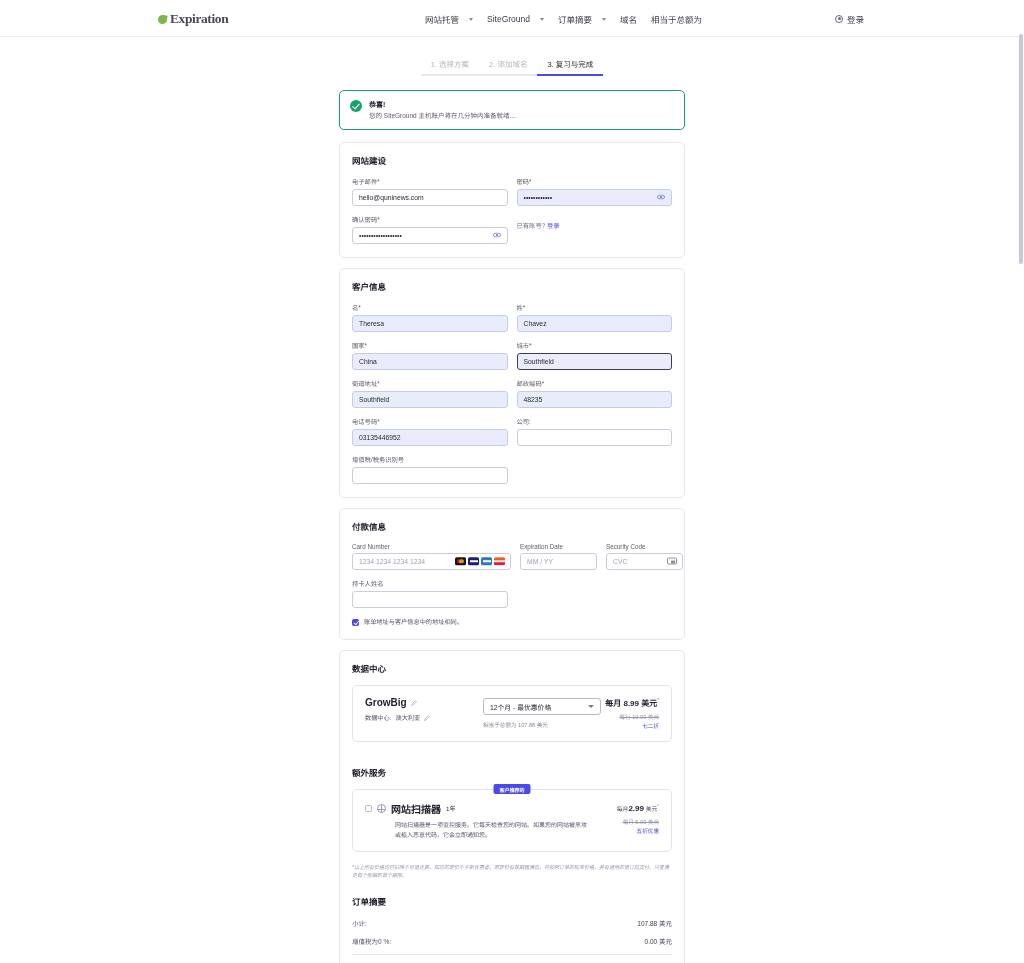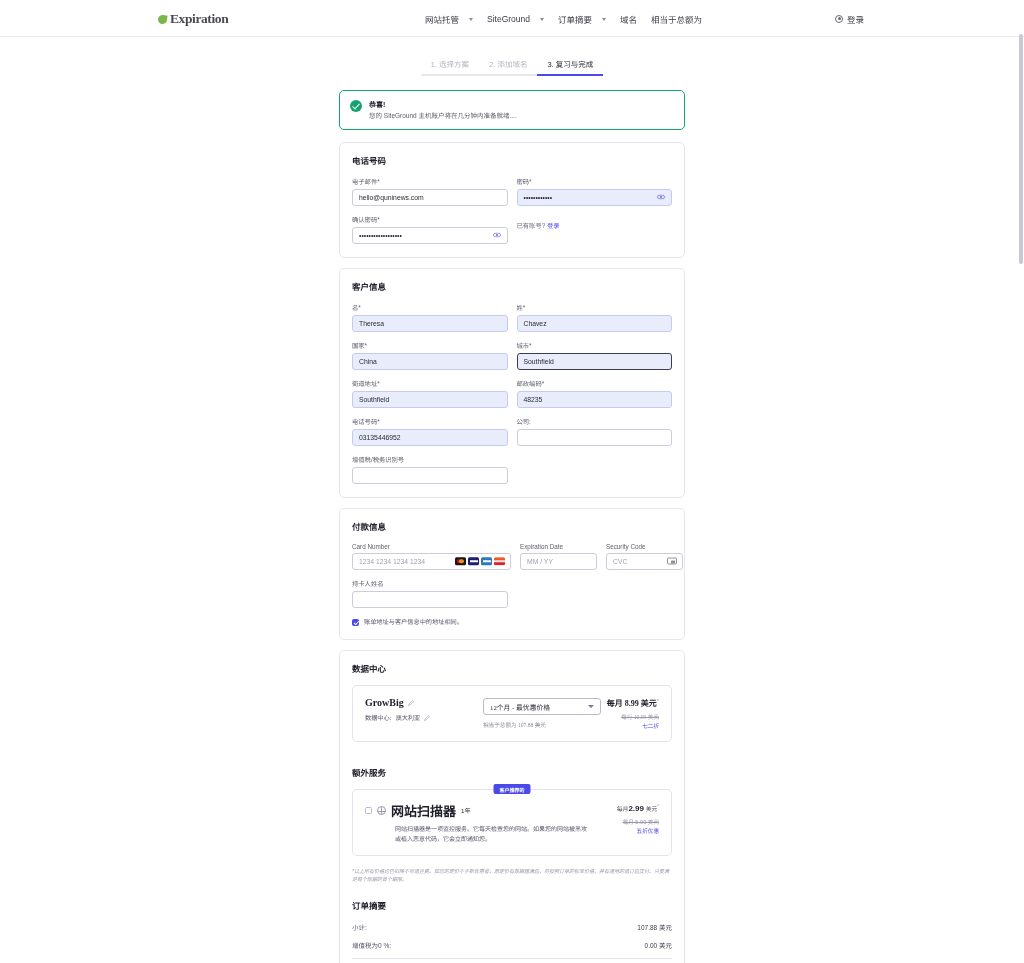--- a/index.html
+++ b/index.html
@@ -184,21 +184,21 @@
     width:2px;height:3.6px;border:solid #fff;border-width:0 1.1px 1.1px 0;transform:rotate(42deg);
   }
   .chk-label{ font-size:6.2px; color:#55556a; line-height:1.4; }
 
   
   .inner-box{
     border:1px solid #e3e3ee; border-radius:5px;
     padding:11px 12px; position:relative;
     margin-top:2px;
   }
-  .plan-grid{ display:flex; align-items:flex-start;font-family:Liberation Serif, serif; }
+  .plan-grid{ display:flex; align-items:flex-start; }
   .plan-left{ flex:0 0 118px; }
   .plan-name{ font-size:10px; font-weight:700; color:#1f1f2b; display:flex; align-items:center; gap:4px;}
   .pencil{
     width:6px;height:6px; display:inline-block; position:relative; opacity:.75;
   }
   .pencil svg{display:block;}
   .plan-dc{ font-size:6.2px; color:#55556a; margin-top:5px; display:flex; align-items:center; gap:4px;}
   .plan-mid{ flex:0 0 120px; padding-top:1px;}
   .select{
     width:118px;height:17px;border:1px solid #b9b9cc;border-radius:3px;background:#fff;
@@ -220,21 +220,21 @@
     padding:1.5px 6px; border-radius:2px; white-space:nowrap;
   }
   .extra-grid{ display:flex; align-items:flex-start; gap:6px; }
   .extra-left{ flex:1 1 auto; }
   .extra-head{ display:flex; align-items:center; gap:5px; }
   .globe{
     width:9px;height:9px;border-radius:50%;border:1px solid #9a9ab0;position:relative;flex:0 0 auto;
   }
   .globe:before{content:"";position:absolute;left:3.2px;top:-1px;width:1px;height:9px;border-left:1px solid #9a9ab0;border-radius:50%;}
   .globe:after{content:"";position:absolute;left:-1px;top:3.2px;width:9px;height:1px;border-top:1px solid #9a9ab0;}
-  .extra-title{ font-size:13px;font-weight:700;color:#1f1f2b; }
+  .extra-title{ font-size:10px;font-weight:700;color:#1f1f2b; }
   .extra-term{ font-size:6.2px;color:#1f1f2b;font-weight:400; }
   .extra-desc{ font-size:6px;color:#55556a;line-height:1.55;margin-top:5px;padding-left:30px; }
   .extra-right{ flex:0 0 66px;text-align:right;padding-top:3px; }
   .ex-price{ font-size:5.8px;color:#4a4a5c; }
   .ex-price b{ font-size:8px;color:#1f1f2b; }
 
   .fineprint{ font-size:5px;color:#9a9aac;line-height:1.6;margin-top:11px; font-style:italic;}
 
   
   .sum-row{ display:flex;justify-content:space-between;align-items:baseline;font-size:6.5px;color:#55556a;margin-bottom:8px;}
@@ -297,21 +297,21 @@
 
     <div class="banner">
       <span class="check-circle"></span>
       <div>
         <div class="banner-title">恭喜!</div>
         <div class="banner-sub">您的 SiteGround 主机账户将在几分钟内准备就绪....</div>
       </div>
     </div>
 
     <div class="card">
-      <div class="section-title">电话号码</div>
+      <div class="section-title">网站建设</div>
 
       <div class="row">
         <div class="field">
           <span class="f-label">电子邮件*</span>
           <div class="f-input">
             <span>hello@quninews.com</span>
           </div>
         </div>
         <div class="field">
           <span class="f-label">密码*</span>

